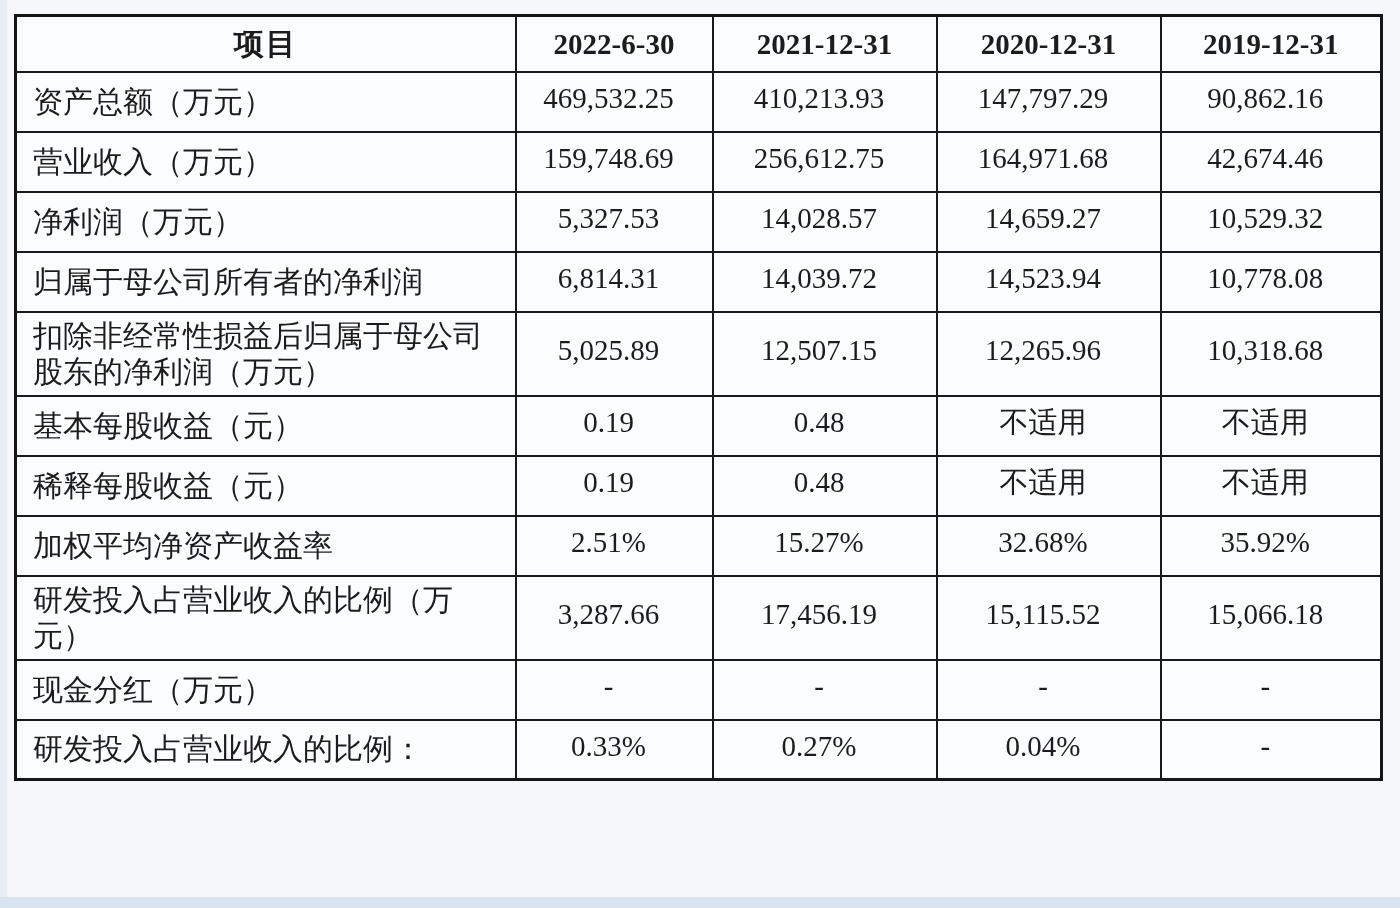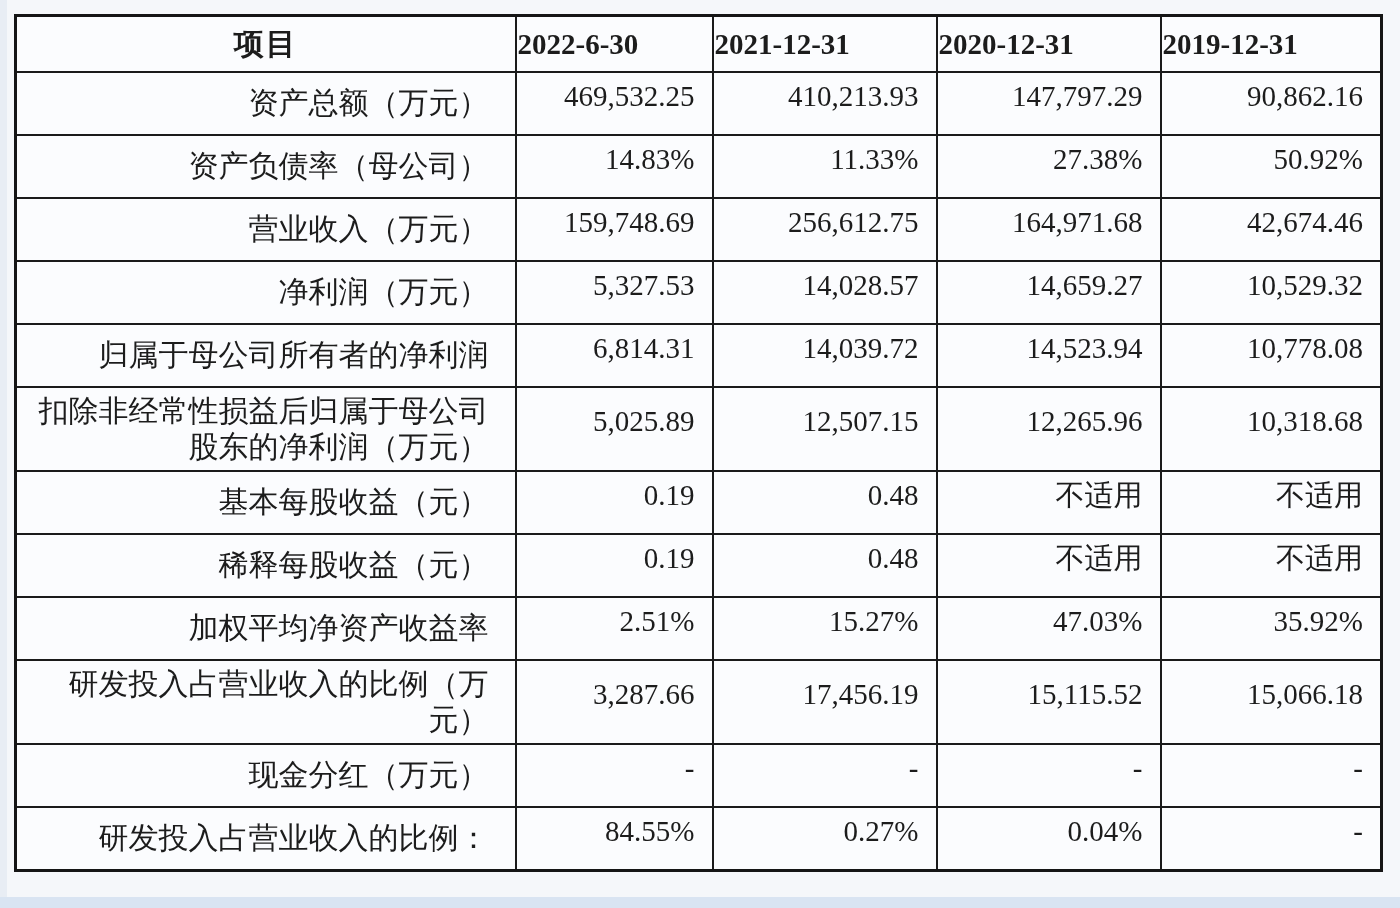--- a/index.html
+++ b/index.html
@@ -50,33 +50,33 @@
   th.col-item {
     font-size: 30px;
     font-weight: bold;
     text-align: center;
     height: 56px;
     letter-spacing: 2px;
   }
   th.col-period {
     font-size: 29px;
     font-weight: bold;
-    text-align: left;
+    text-align: center;
     height: 56px;
   }
   td.cell-label {
     font-size: 30px;
-    text-align: right;
+    text-align: left;
     padding: 5px 26px 5px 16px;
     height: 60px;
   }
   td.cell-value {
     font-size: 29px;
-    text-align: right;
-    padding: 5px 17px 20px 6px;
+    text-align: center;
+    padding: 5px 17px 12px 6px;
     height: 60px;
   }
 </style>
 </head>
 <body>
 
 <div class="page">
   <div class="edge-left"></div>
   <div class="edge-bottom"></div>
 
@@ -100,27 +100,20 @@
     <tbody>
     <tr>
       <td class="cell-label">资产总额（万元）</td>
       <td class="cell-value">469,532.25</td>
       <td class="cell-value">410,213.93</td>
       <td class="cell-value">147,797.29</td>
       <td class="cell-value">90,862.16</td>
     </tr>
 
 
-    <tr>
-      <td class="cell-label">资产负债率（母公司）</td>
-      <td class="cell-value">14.83%</td>
-      <td class="cell-value">11.33%</td>
-      <td class="cell-value">27.38%</td>
-      <td class="cell-value">50.92%</td>
-    </tr>
 
     <tr>
       <td class="cell-label">营业收入（万元）</td>
       <td class="cell-value">159,748.69</td>
       <td class="cell-value">256,612.75</td>
       <td class="cell-value">164,971.68</td>
       <td class="cell-value">42,674.46</td>
     </tr>
 
     <tr>
@@ -160,21 +153,21 @@
       <td class="cell-value">0.19</td>
       <td class="cell-value">0.48</td>
       <td class="cell-value">不适用</td>
       <td class="cell-value">不适用</td>
     </tr>
 
     <tr>
       <td class="cell-label">加权平均净资产收益率</td>
       <td class="cell-value">2.51%</td>
       <td class="cell-value">15.27%</td>
-      <td class="cell-value">47.03%</td>
+      <td class="cell-value">32.68%</td>
       <td class="cell-value">35.92%</td>
     </tr>
 
     <tr>
       <td class="cell-label">研发投入占营业收入的比例（万元）</td>
       <td class="cell-value">3,287.66</td>
       <td class="cell-value">17,456.19</td>
       <td class="cell-value">15,115.52</td>
       <td class="cell-value">15,066.18</td>
     </tr>
@@ -182,21 +175,21 @@
     <tr>
       <td class="cell-label">现金分红（万元）</td>
       <td class="cell-value">-</td>
       <td class="cell-value">-</td>
       <td class="cell-value">-</td>
       <td class="cell-value">-</td>
     </tr>
 
     <tr>
       <td class="cell-label">研发投入占营业收入的比例：</td>
-      <td class="cell-value">84.55%</td>
+      <td class="cell-value">0.33%</td>
       <td class="cell-value">0.27%</td>
       <td class="cell-value">0.04%</td>
       <td class="cell-value">-</td>
     </tr>
   </tbody>
   </table>
 
 </div>
 
 </body></html>

